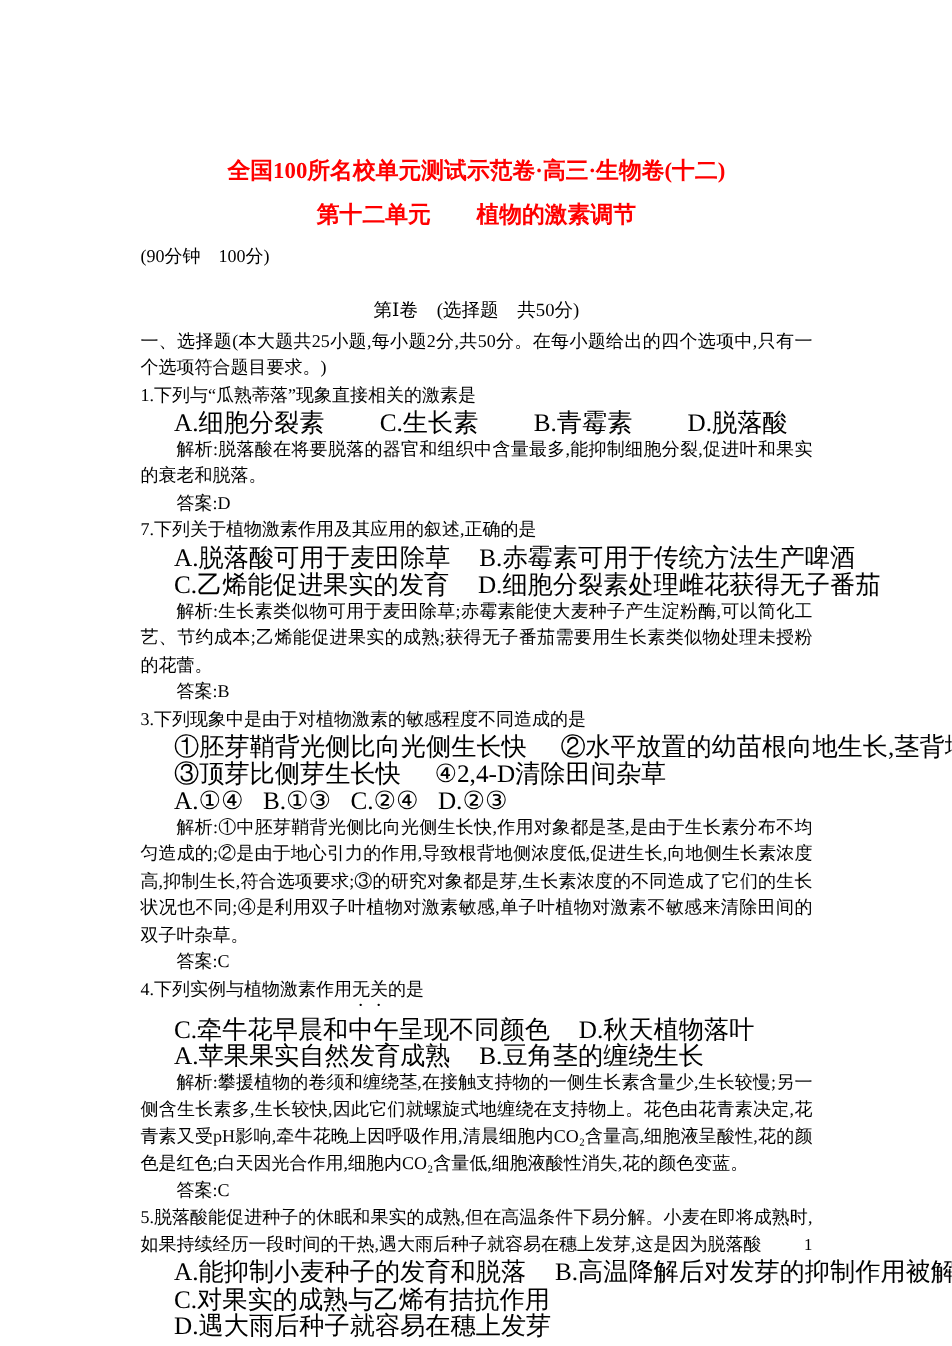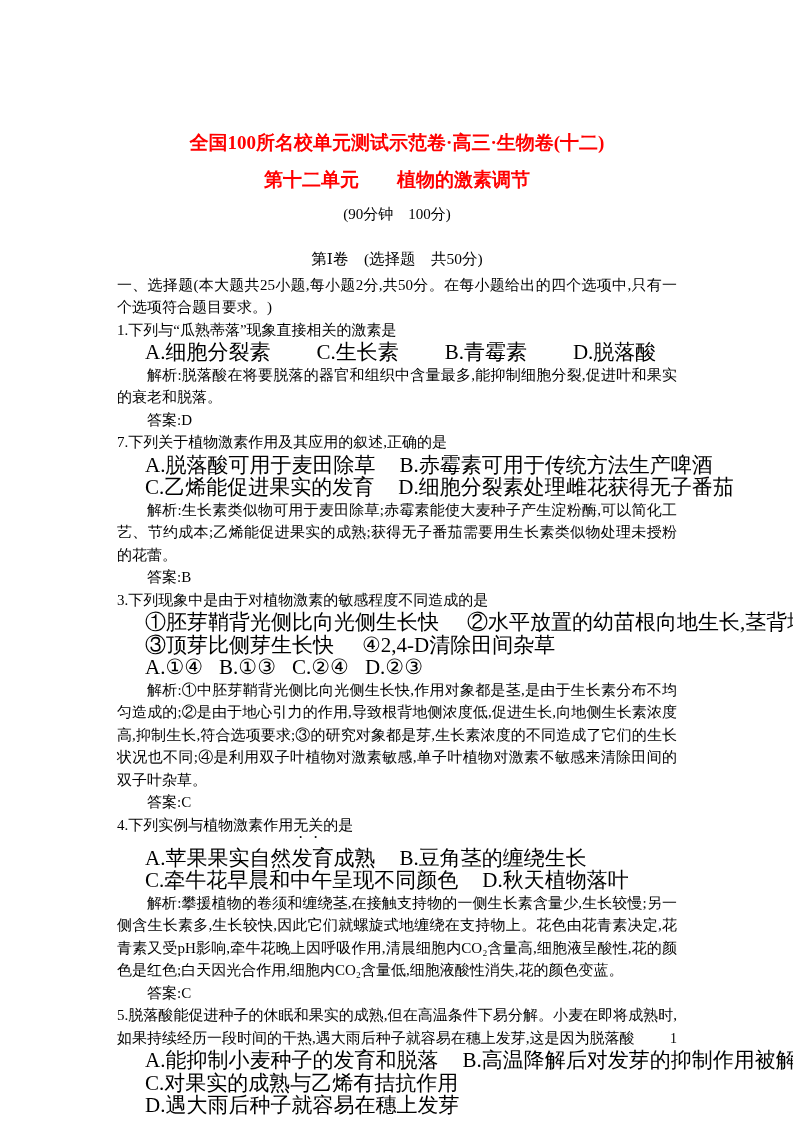--- a/index.html
+++ b/index.html
@@ -34,21 +34,21 @@
   .title2 {
     margin: 13px 0 0 0;
     text-align: center;
     color: var(--accent);
     font-weight: bold;
     font-size: 19px;
     line-height: 24px;
   }
   .meta {
     margin-top: 12px;
-    text-align: center;
+    text-align: left;
     font-size: 15px;
     line-height: 20px;
   }
   .section-heading {
     margin-top: 24px;
     margin-bottom: 3px;
     text-align: center;
     font-size: 15.5px;
     line-height: 22.5px;
   }
@@ -134,26 +134,26 @@
       <span>A.①④</span>
       <span>B.①③</span>
       <span>C.②④</span>
       <span>D.②③</span>
     </div>
     <p class="para indent">解析:①中胚芽鞘背光侧比向光侧生长快,作用对象都是茎,是由于生长素分布不均匀造成的;②是由于地心引力的作用,导致根背地侧浓度低,促进生长,向地侧生长素浓度高,抑制生长,符合选项要求;③的研究对象都是芽,生长素浓度的不同造成了它们的生长状况也不同;④是利用双子叶植物对激素敏感,单子叶植物对激素不敏感来清除田间的双子叶杂草。</p>
     <p class="para indent">答案:C</p>
 
     <p class="para after-emph"><span>4.下列实例与植物激素作用</span><span class="emph">无关</span><span>的是</span></p>
     <div class="opt-row">
+      <span>C.牵牛花早晨和中午呈现不同颜色</span>
+      <span>D.秋天植物落叶</span>
+    </div>
+    <div class="opt-row">
       <span>A.苹果果实自然发育成熟</span>
       <span>B.豆角茎的缠绕生长</span>
-    </div>
-    <div class="opt-row">
-      <span>C.牵牛花早晨和中午呈现不同颜色</span>
-      <span>D.秋天植物落叶</span>
     </div>
     <p class="para indent">解析:攀援植物的卷须和缠绕茎,在接触支持物的一侧生长素含量少,生长较慢;另一侧含生长素多,生长较快,因此它们就螺旋式地缠绕在支持物上。花色由花青素决定,花青素又受pH影响,牵牛花晚上因呼吸作用,清晨细胞内CO₂含量高,细胞液呈酸性,花的颜色是红色;白天因光合作用,细胞内CO₂含量低,细胞液酸性消失,花的颜色变蓝。</p>
     <p class="para indent">答案:C</p>
 
     <p class="para">5.脱落酸能促进种子的休眠和果实的成熟,但在高温条件下易分解。小麦在即将成熟时,如果持续经历一段时间的干热,遇大雨后种子就容易在穗上发芽,这是因为脱落酸</p>
     <div class="opt-row">
       <span>A.能抑制小麦种子的发育和脱落</span>
       <span>B.高温降解后对发芽的抑制作用被解除</span>
     </div>
     <div class="opt-row tight">

